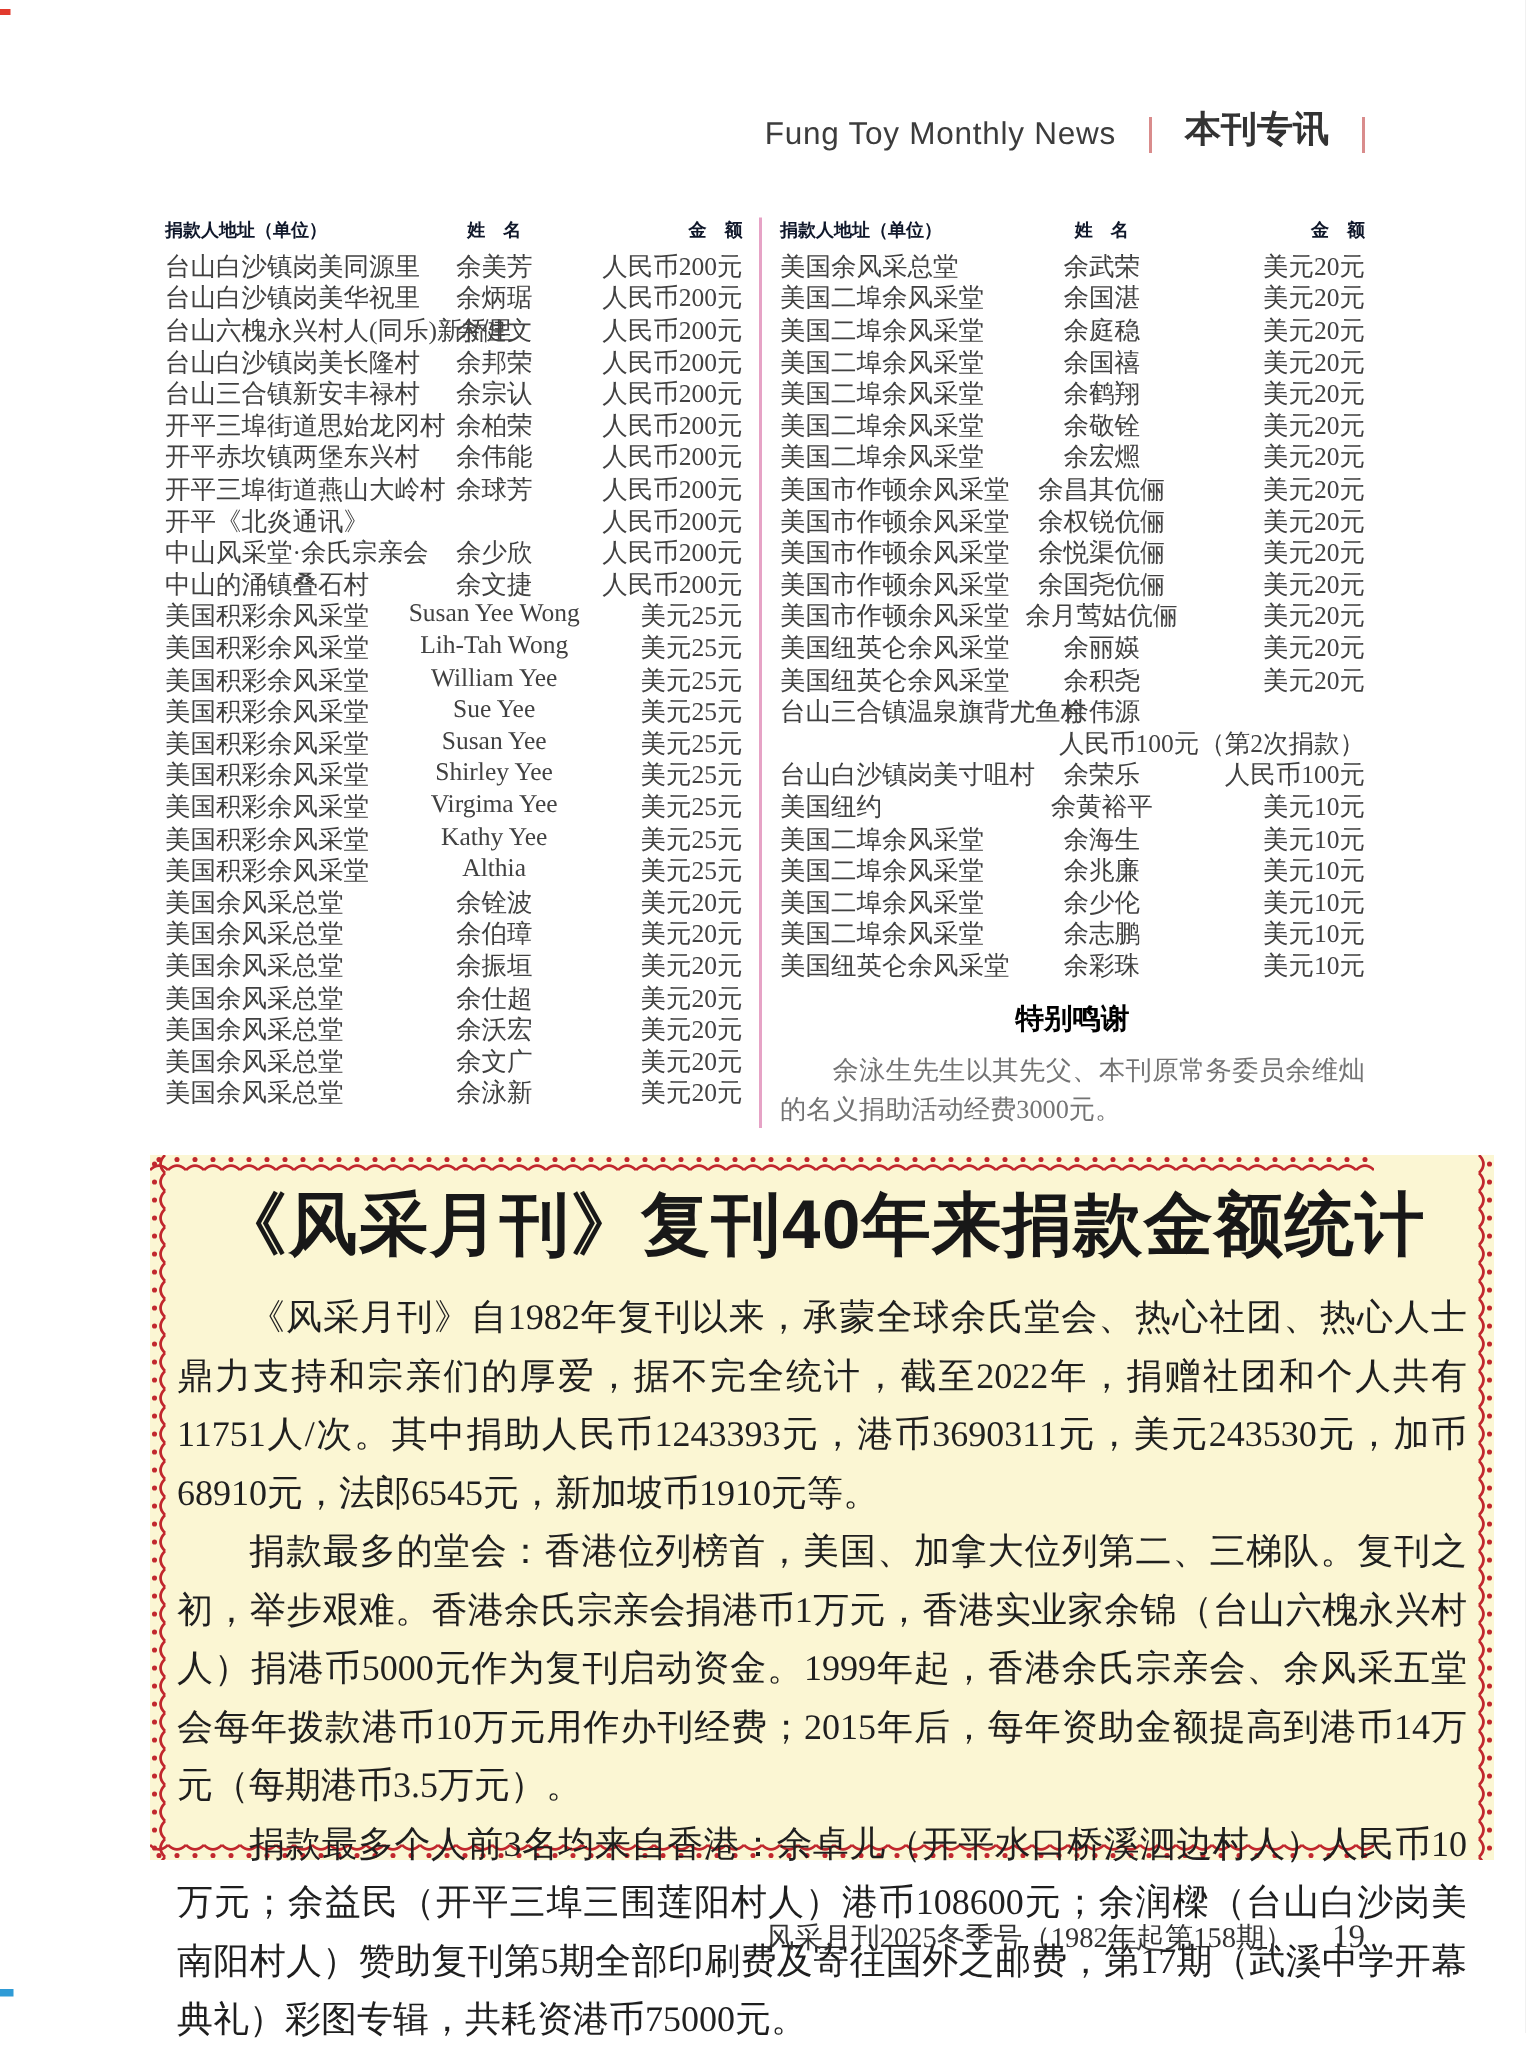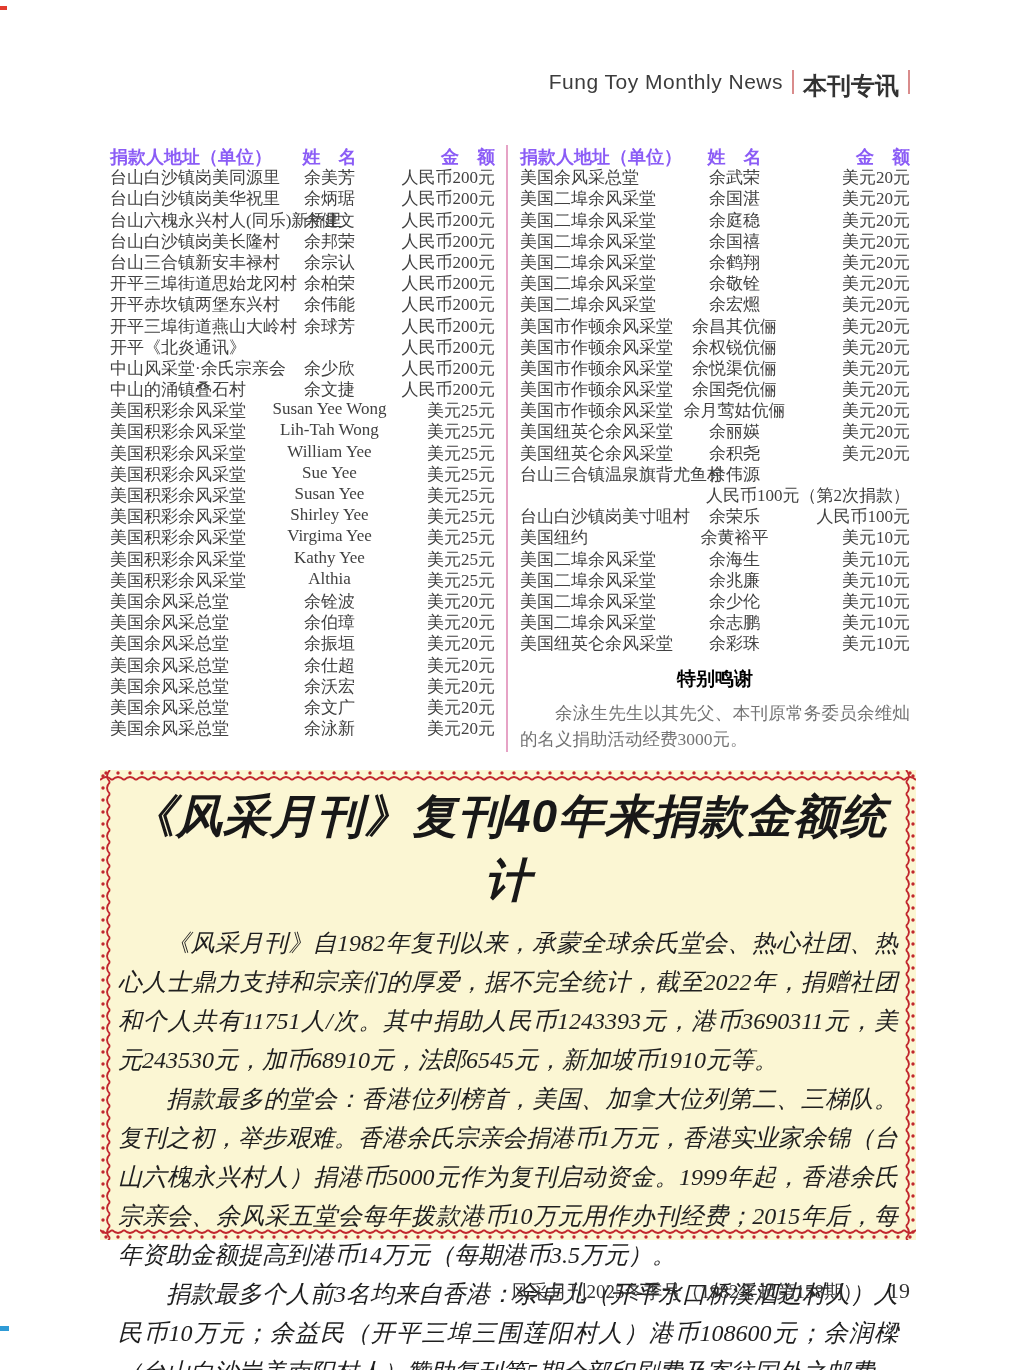--- a/index.html
+++ b/index.html
@@ -4,45 +4,45 @@
 <style>
   html,body{margin:0;padding:0;background:#e8e8e8;}
   .page{position:relative;width:1017px;height:1370px;margin:0 auto;background:#ffffff;
         font-family:"Liberation Serif","DejaVu Serif",serif;color:#414141;overflow:hidden;}
 
   
   .mark-red{position:absolute;left:0;top:6px;width:7px;height:4px;background:var(--mark-red,#e23b2e);}
   .mark-blue{position:absolute;left:0;top:1326px;width:9px;height:5px;background:var(--mark-blue,#2f9bd6);}
 
   
-  .pg-header{position:absolute;top:70px;right:107px;display:flex;align-items:flex-start;gap:9px;}
+  .pg-header{position:absolute;top:70px;right:107px;display:flex;align-items:flex-end;gap:22px;}
   .pg-header .en{font-family:"Liberation Sans","DejaVu Sans",sans-serif;font-size:21px;color:#3c3c3c;letter-spacing:.5px;}
   .pg-header .cn{font-family:"Liberation Sans","DejaVu Sans",sans-serif;font-size:24px;font-weight:bold;color:#333;}
   .pg-header .bar{width:2px;height:24px;background:var(--bar-red,#d98c8c);}
 
   
   .tables{position:absolute;top:145px;left:110px;width:800px;display:flex;}
   .tcol{font-size:17px;}
   .tcol.left{width:385px;}
   .tcol.right{width:390px;}
   .vdivider{width:2px;margin-left:11px;margin-right:12px;background:var(--divider-pink,#e6a3c6);}
   .trow{position:relative;height:21.2px;white-space:nowrap;}
   .trow .addr{position:absolute;left:0;}
   .trow .name{position:absolute;left:57%;transform:translateX(-50%);}
   .tcol.right .trow .name{left:55%;}
   .trow .amt{position:absolute;right:0;}
-  .trow.thead{font-family:"Liberation Sans","DejaVu Sans",sans-serif;font-weight:bold;font-size:18px;color:#8b5cf6;}
+  .trow.thead{font-family:"Liberation Sans","DejaVu Sans",sans-serif;font-weight:bold;font-size:12px;color:#0f172a;}
 
   .thanks{margin-top:12px;}
   .thanks h3{font-family:"Liberation Sans","DejaVu Sans",sans-serif;font-size:19px;font-weight:bold;
              color:#000000;text-align:center;margin:0 0 8px 0;}
   .thanks p{font-size:17.5px;line-height:26px;margin:0;text-indent:2em;text-align:justify;color:#737373;}
 
   
-  .fancy-box{position:absolute;left:100px;top:770px;width:816px;height:470px;background:var(--box-bg,#fbf6d3);font-style:italic;}
+  .fancy-box{position:absolute;left:100px;top:770px;width:896px;height:470px;background:var(--box-bg,#fbf6d3);}
   .edge{position:absolute;display:block;}
   .e-top{top:0;left:0;}
   .e-bottom{bottom:0;left:0;}
   .e-left{left:0;top:0;}
   .e-right{right:0;top:0;}
   .box-inner{position:absolute;left:18px;right:18px;top:12px;color:#1f1f1f;}
   .box-inner h1{font-family:"Liberation Sans","DejaVu Sans",sans-serif;font-size:46px;line-height:64px;
                 font-weight:bold;text-align:center;margin:2px 0 12px 0;color:#181818;letter-spacing:1px;}
   .box-text p{font-size:24px;line-height:39px;margin:0;text-indent:2em;text-align:justify;}
   .box-text b{font-family:"Liberation Sans","DejaVu Sans",sans-serif;font-weight:bold;}

